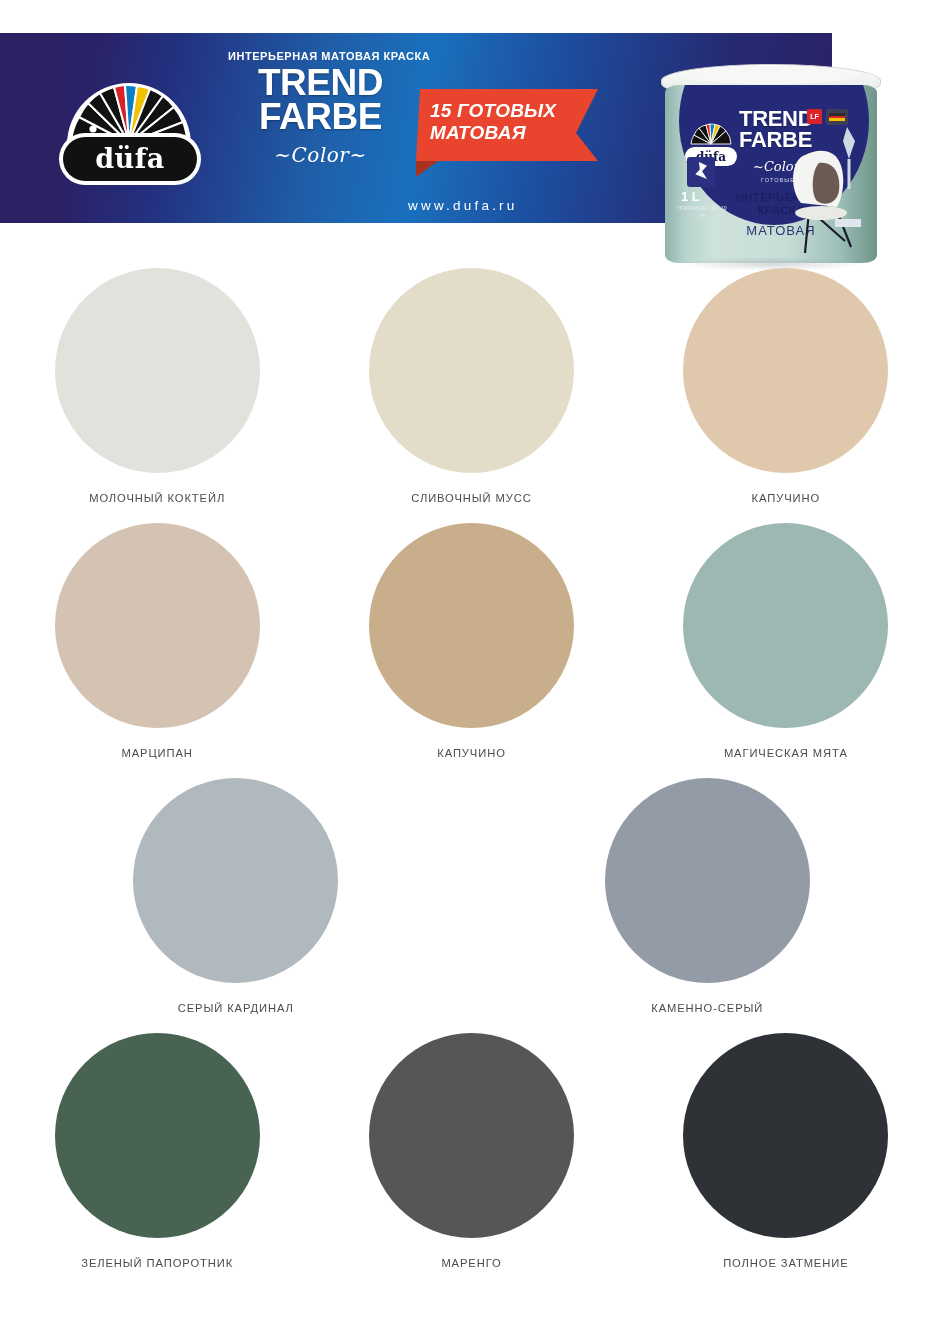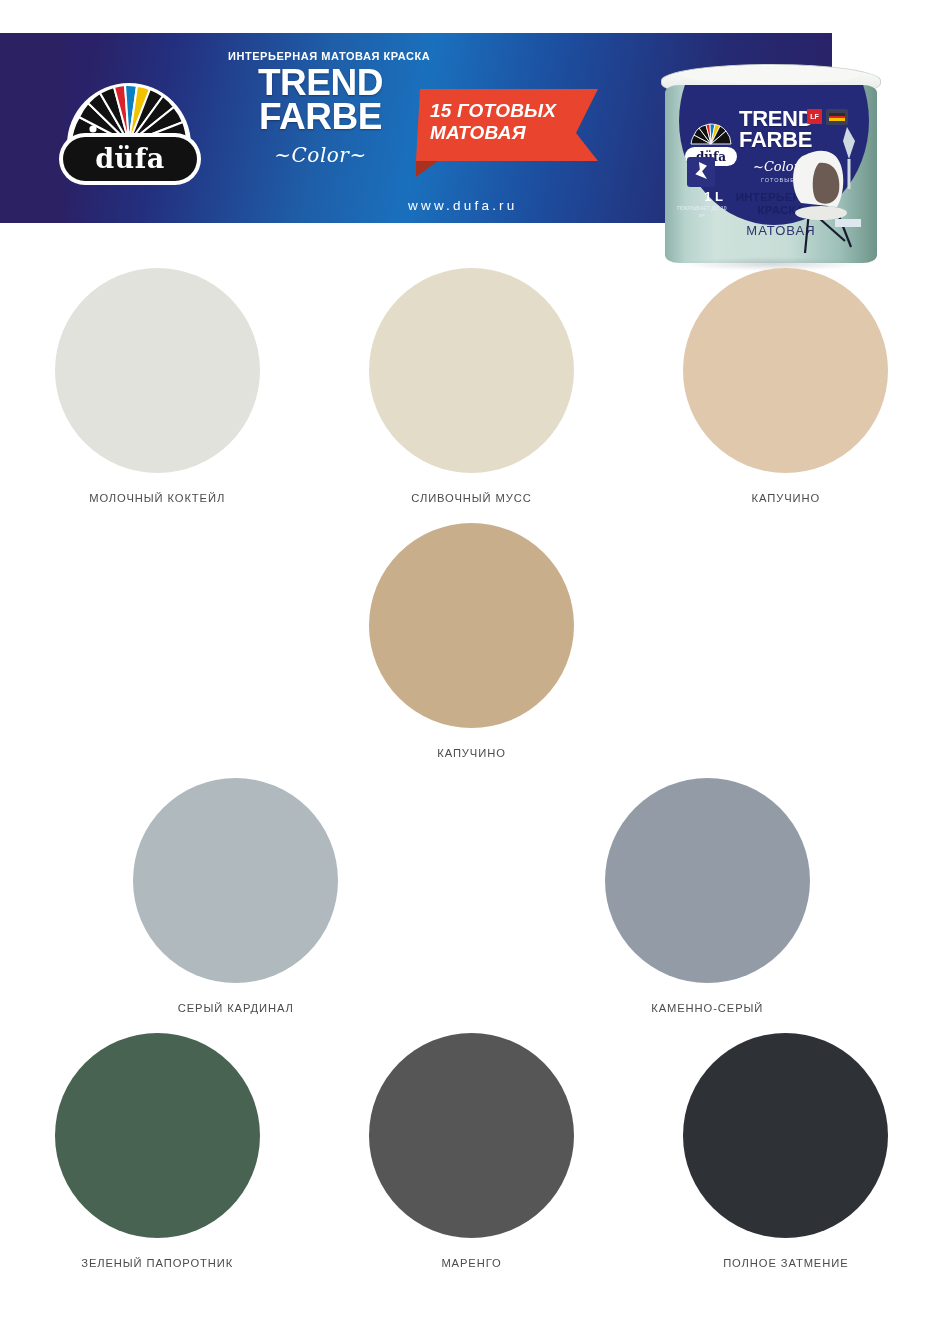--- a/index.html
+++ b/index.html
@@ -347,21 +347,21 @@
     top: 4px;
     width: 16px;
     height: 8px;
     background: linear-gradient(180deg, #2b2b2b 33%, #d8232a 33%, #d8232a 66%, #f2c200 66%);
   }
   .bucket-volume {
     position: absolute;
     left: 16px;
     top: 104px;
     width: 42px;
-    text-align: right;
+    text-align: left;
     color: #ffffff;
     font-size: 13px;
     font-weight: bold;
   }
   .bucket-volume-sub {
     position: absolute;
     left: 12px;
     top: 120px;
     width: 50px;
     text-align: center;
@@ -559,23 +559,31 @@
       <div class="swatch-label">СЛИВОЧНЫЙ МУСС</div>
     </div>
     <div class="swatch-cell">
       <div class="swatch-disc" style="background-color: rgb(224, 200, 172);"></div>
       <div class="swatch-label">КАПУЧИНО</div>
     </div>
   </div>
 
   <div class="palette-row">
     <div class="swatch-cell">
+      <div class="swatch-disc" style="background-color: rgb(212, 195, 178);"></div>
+      <div class="swatch-label">МАРЦИПАН</div>
+    </div>
+    <div class="swatch-cell">
       <div class="swatch-disc" style="background-color: rgb(201, 174, 140);"></div>
       <div class="swatch-label">КАПУЧИНО</div>
     </div>
+    <div class="swatch-cell">
+      <div class="swatch-disc" style="background-color: rgb(157, 184, 179);"></div>
+      <div class="swatch-label">МАГИЧЕСКАЯ МЯТА</div>
+    </div>
   </div>
 
   <div class="palette-row">
     <div class="swatch-cell">
       <div class="swatch-disc" style="background-color: rgb(176, 185, 190);"></div>
       <div class="swatch-label">СЕРЫЙ КАРДИНАЛ</div>
     </div>
     <div class="swatch-cell">
       <div class="swatch-disc" style="background-color: rgb(147, 156, 166);"></div>
       <div class="swatch-label">КАМЕННО-СЕРЫЙ</div>

